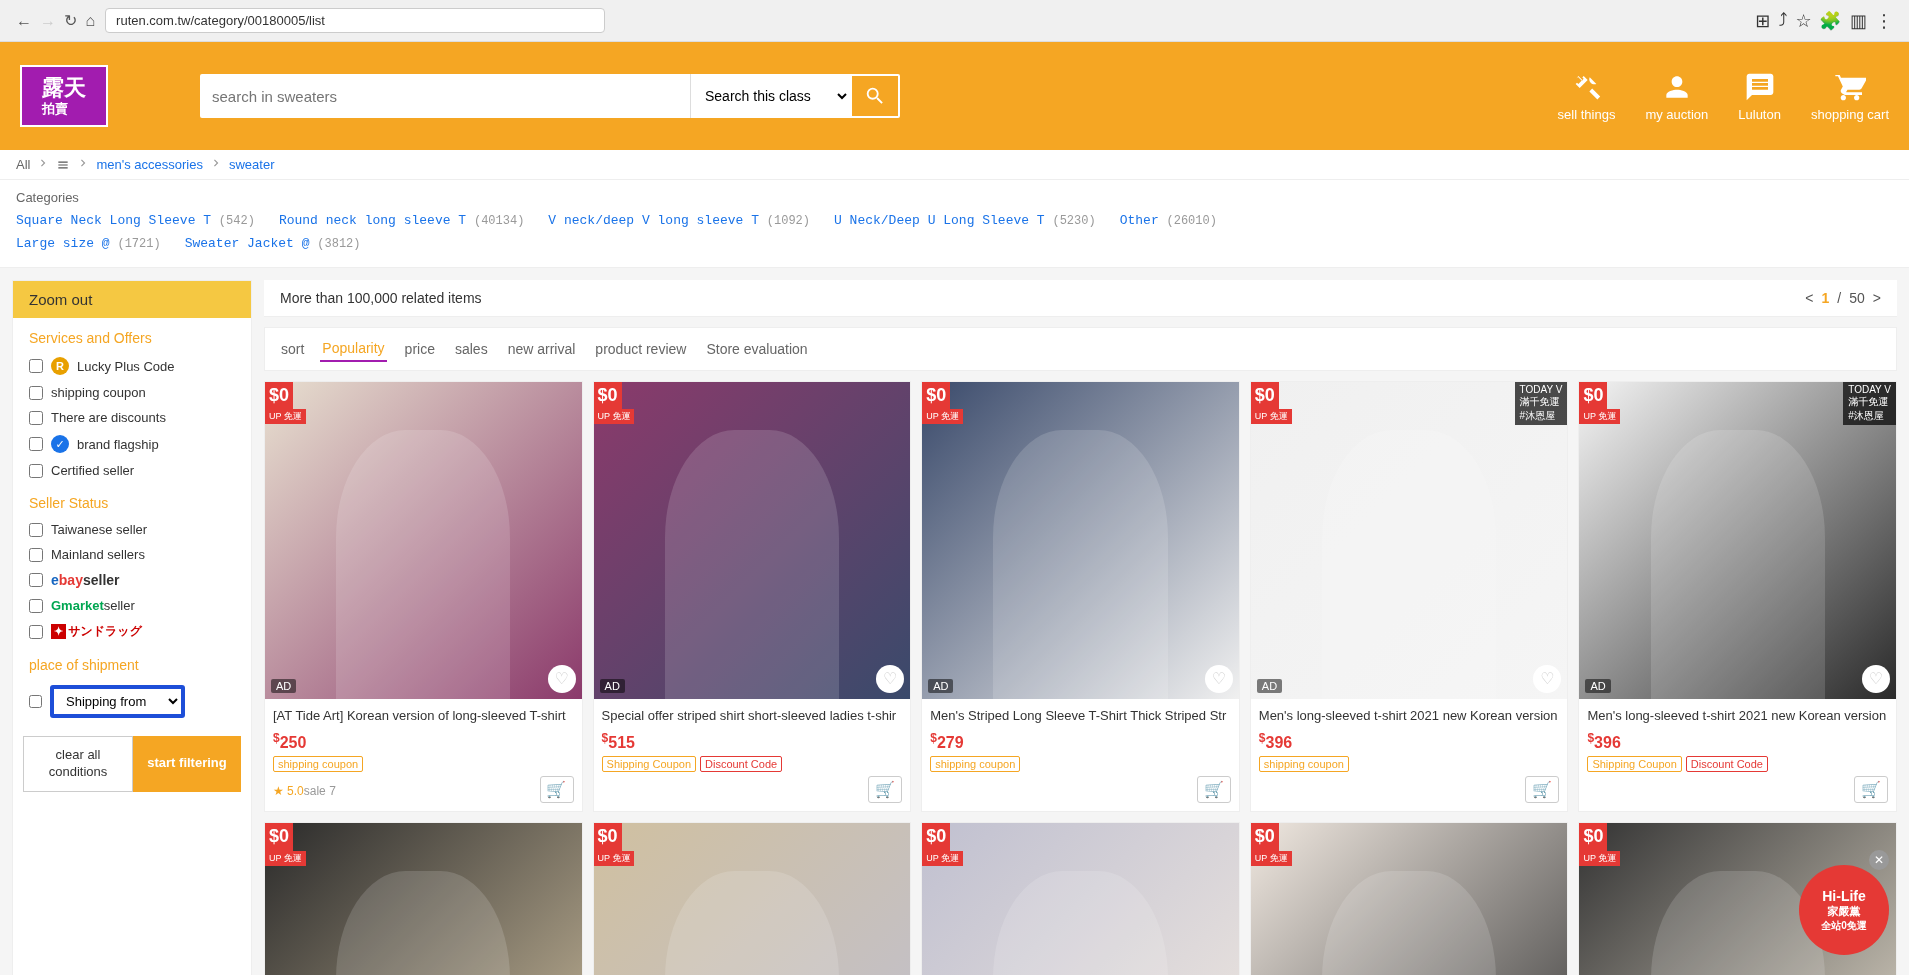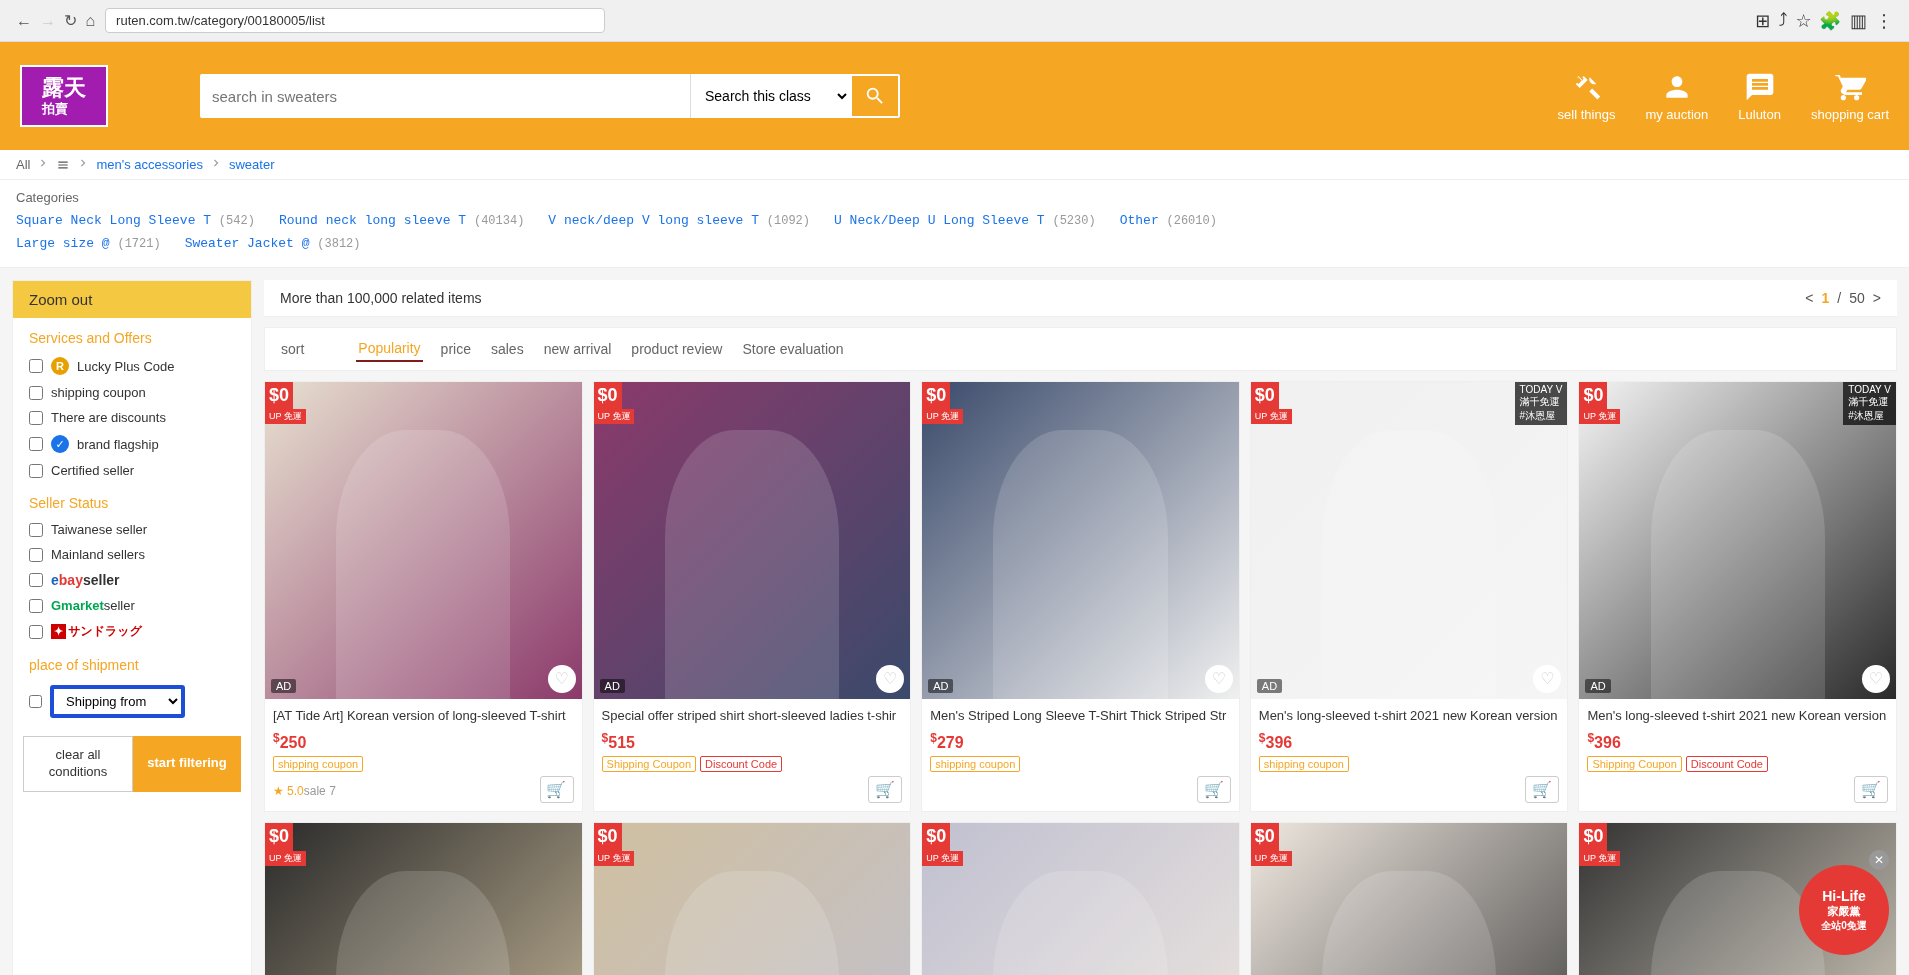--- a/index.html
+++ b/index.html
@@ -259,21 +259,21 @@
       margin-bottom: 10px;
       border: 1px solid #eee;
     }
     .sort-label { font-size: 14px; color: #666; }
     .sort-tab {
       font-size: 14px;
       cursor: pointer;
       color: #666;
       padding: 4px 2px;
     }
-    .sort-tab.active { color: #f5a623; border-bottom: 2px solid #7f1d1d; margin-left: 36px; }
+    .sort-tab.active { color: #f5a623; border-bottom: 2px solid #a21caf; }
 
     
     .products-grid {
       display: grid;
       grid-template-columns: repeat(5, 1fr);
       gap: 10px;
     }
     .product-card {
       background: white;
       border: 1px solid #eee;

